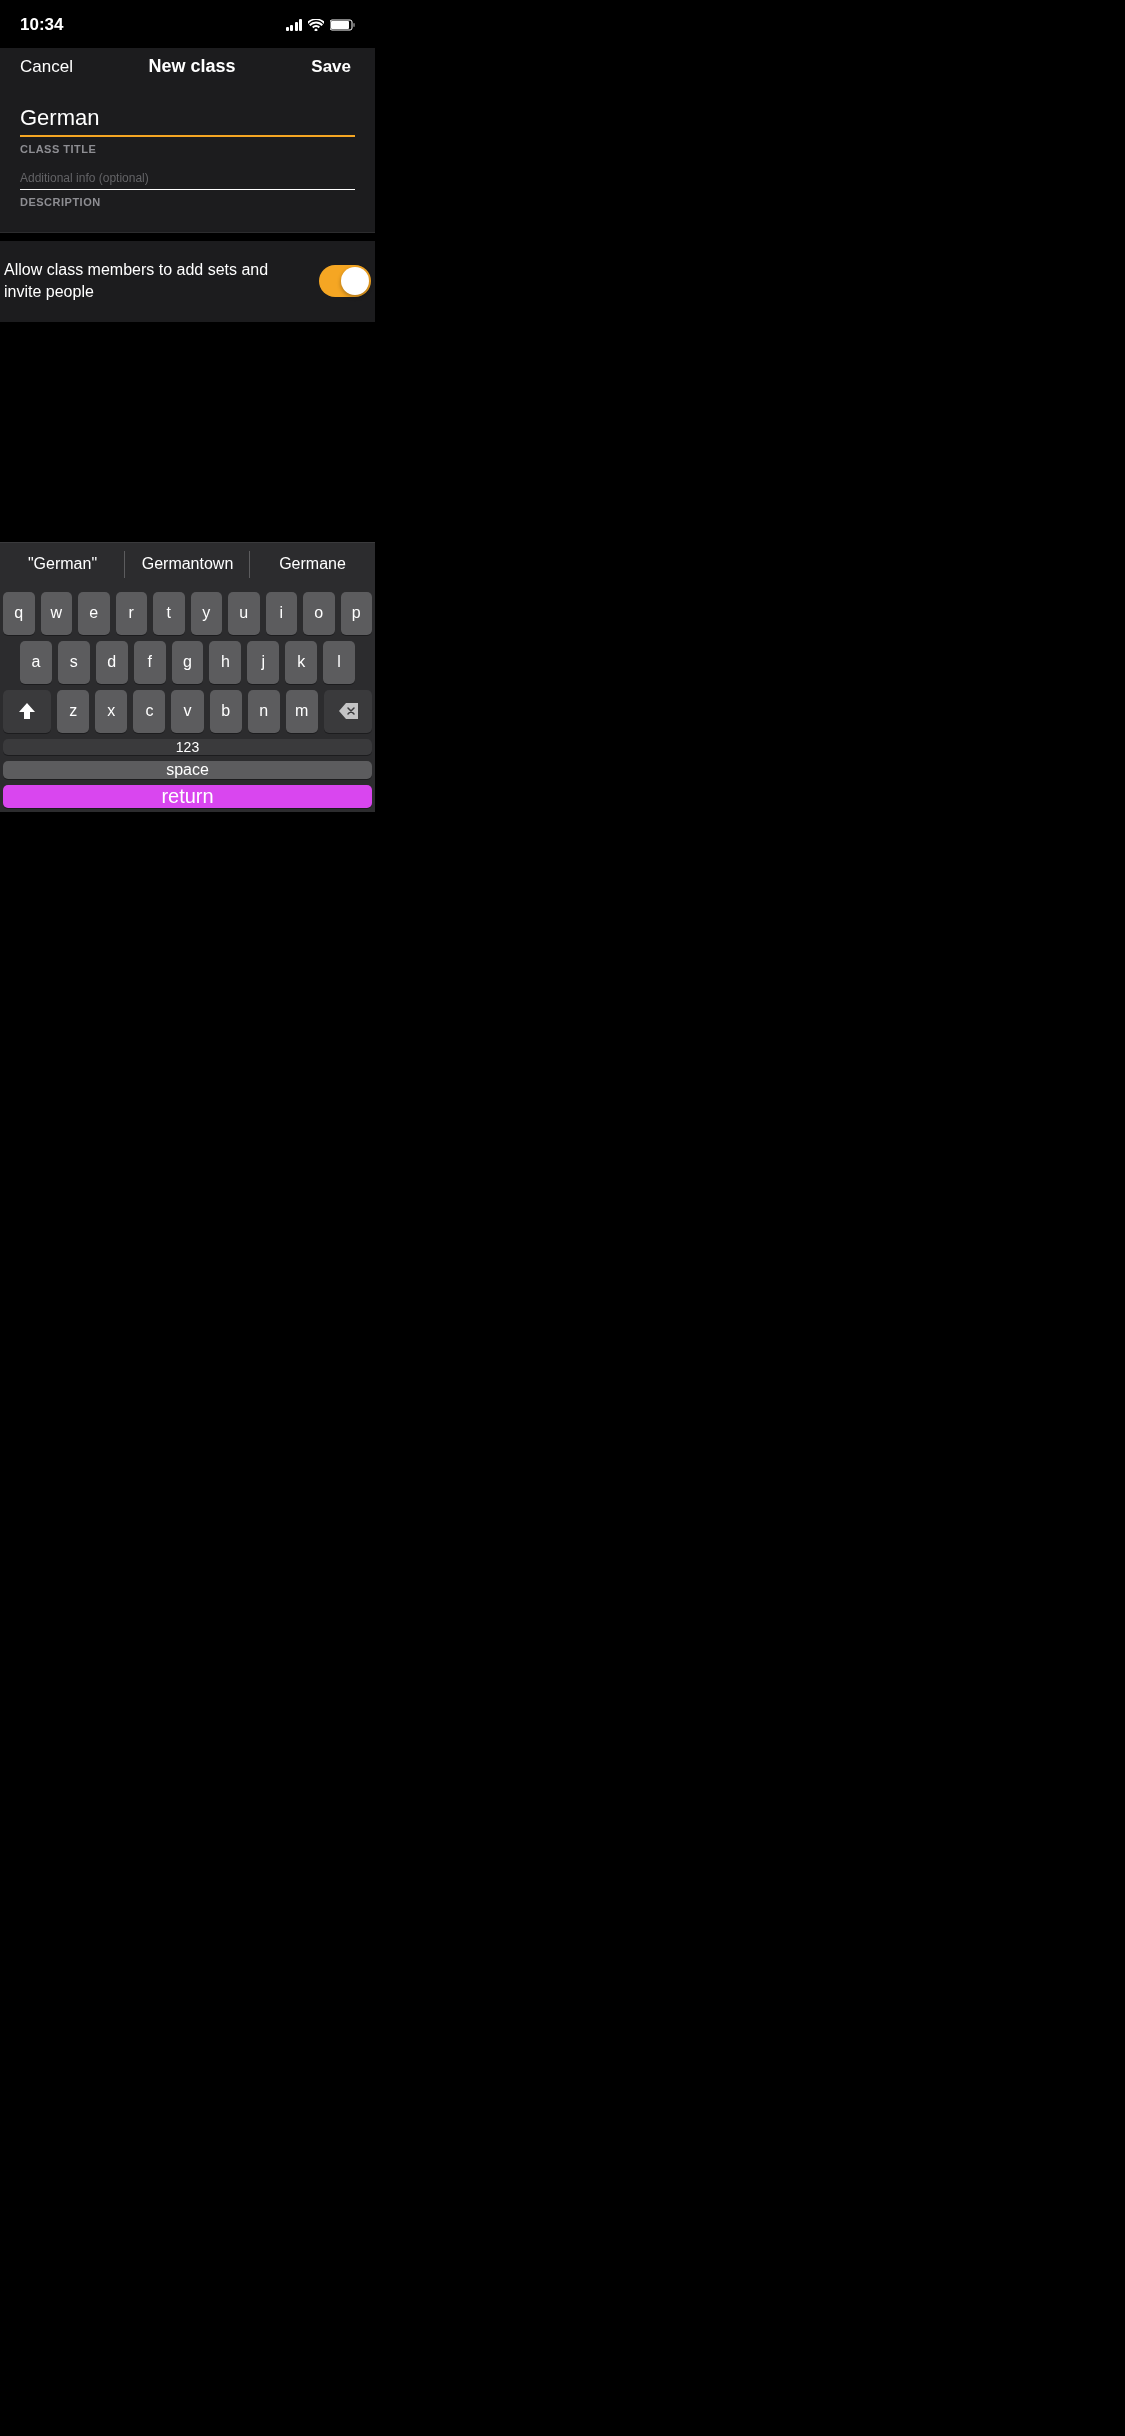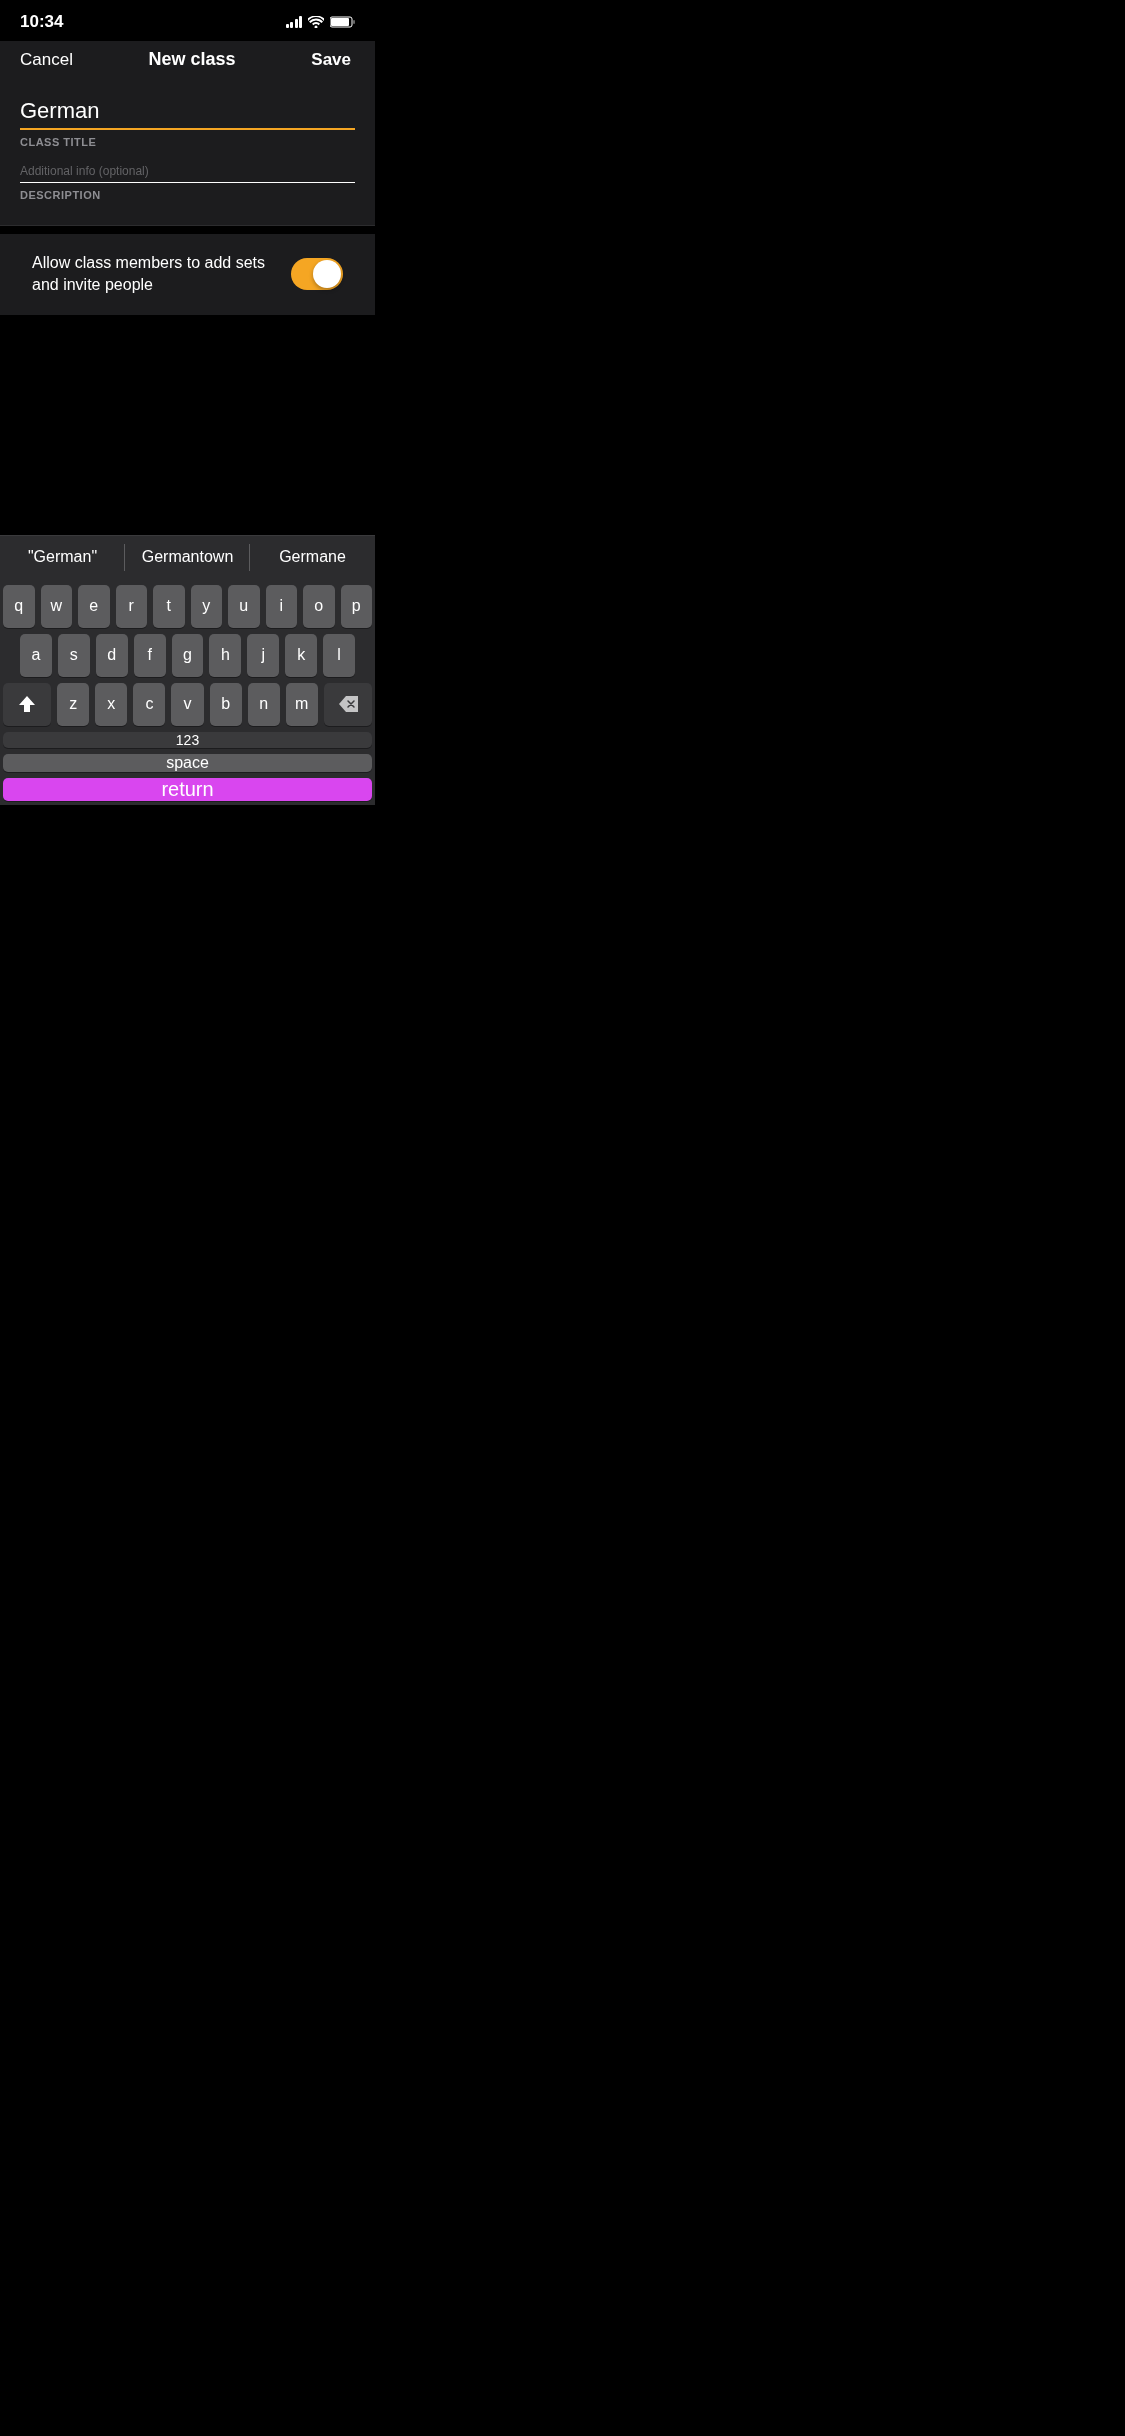--- a/index.html
+++ b/index.html
@@ -14,21 +14,21 @@
       overflow: hidden;
       position: relative;
     }
 
     
     .status-bar {
       display: flex;
       justify-content: space-between;
       align-items: center;
       padding: 14px 20px 12px 20px;
-      height: 41px;
+      height: 48px;
     }
 
     .status-time {
       font-size: 17px;
       font-weight: 600;
       color: #fff;
     }
 
     .status-icons {
       display: flex;
@@ -130,21 +130,21 @@
 
     
     .separator {
       height: 8px;
       background: #000;
     }
 
     
     .toggle-section {
       background: #1c1c1e;
-      padding: 18px 32px;
+      padding: 18px 4px;
       display: flex;
       justify-content: center;
       align-items: center;
     }
 
     .toggle-text {
       font-size: 16px;
       font-weight: 400;
       color: #fff;
       flex: 1;

